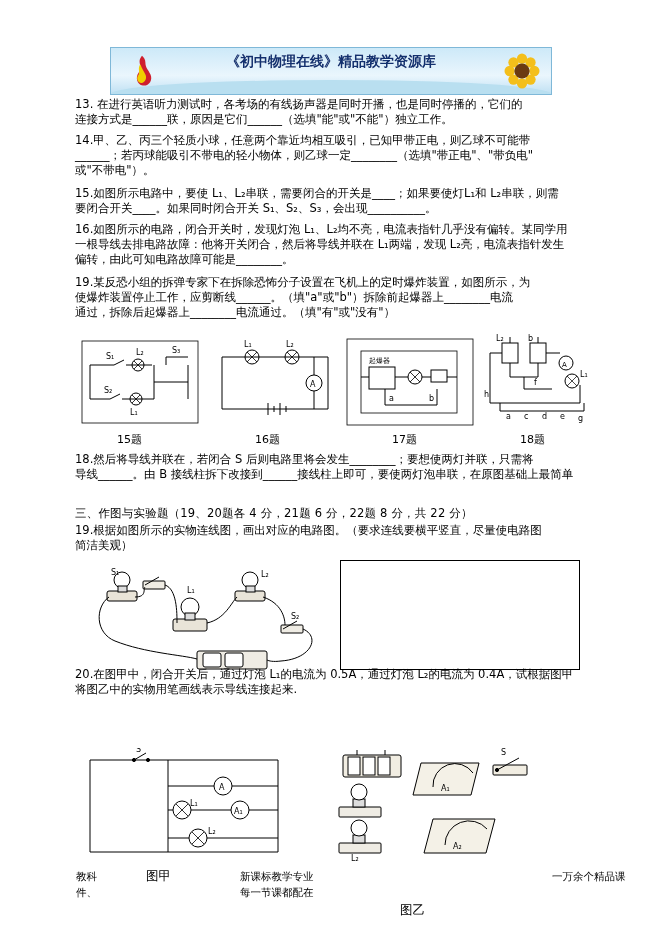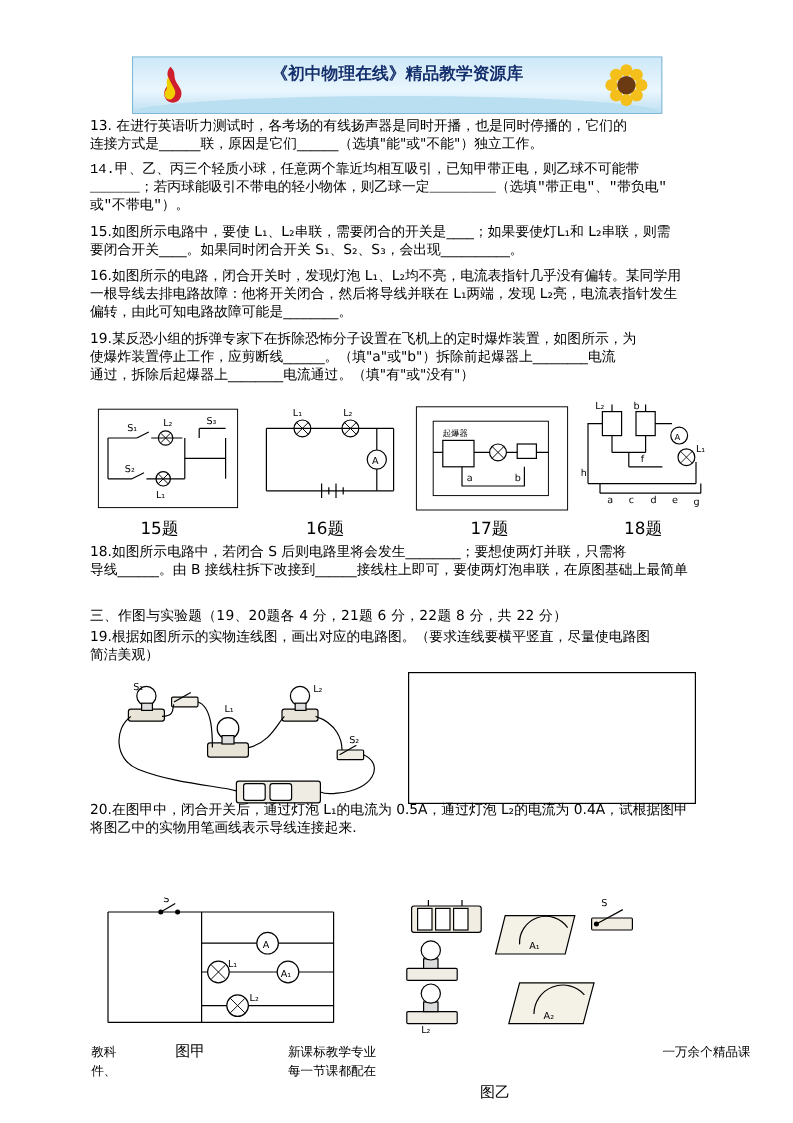--- a/index.html
+++ b/index.html
@@ -41,21 +41,21 @@
   .banner .sun{position:absolute;right:10px;top:4px;width:38px;height:38px;}
 
   
   .txt{position:absolute;line-height:1.55;letter-spacing:0.2px;}
 
   .blk{position:absolute;left:75px;width:508px;}
   .ln{display:block;}
 
   
   .fig{position:absolute;border:0;}
-  .caption{position:absolute;font-size:14px;}
+  .caption{position:absolute;font-size:11px;}
 
   svg{display:block;}
   .footer{position:absolute;font-size:10.5px;color:#000;}
   .blankbox{position:absolute;border:1px solid #000;}
 </style>
 </head>
 <body>
 
 <div class="page">
 
@@ -85,21 +85,21 @@
     <div class="title">《初中物理在线》精品教学资源库</div>
     <div class="url">http://www.czwlzx.com</div>
   </div>
 
   <div class="blk" style="top:97px;">
     <span class="ln"><span>13.</span>
       <span>在进行英语听力测试时，各考场的有线扬声器是同时开播，也是同时停播的，它们的</span></span>
     <span class="ln">连接方式是______联，原因是它们______（选填"能"或"不能"）独立工作。</span>
   </div>
 
-  <div class="blk" style="top:133px;font-family:Liberation Mono, monospace;">
+  <div class="blk" style="top:133px;">
     <span class="ln"><span>14.</span><span>甲、乙、丙三个轻质小球，任意两个靠近均相互吸引，已知甲带正电，则乙球不可能带</span></span>
     <span class="ln">______；若丙球能吸引不带电的轻小物体，则乙球一定________（选填"带正电"、"带负电"</span>
     <span class="ln">或"不带电"）。</span>
   </div>
 
   <div class="blk" style="top:186px;">
     <span class="ln"><span>15.</span><span>如图所示电路中，要使 L₁、L₂串联，需要闭合的开关是____；如果要使灯L₁和 L₂串联，则需</span></span>
     <span class="ln">要闭合开关____。如果同时闭合开关 S₁、S₂、S₃，会出现__________。</span>
   </div>
 
@@ -215,21 +215,21 @@
     <text x="62" y="86" font-size="8">d</text>
     <text x="80" y="86" font-size="8">e</text>
     <text x="54" y="52" font-size="8">f</text>
     <text x="98" y="88" font-size="8">g</text>
     <path d="M20 78 H104" stroke="#000" stroke-width="1" fill="none"></path>
     <path d="M20 78 V70 M104 78 V70" stroke="#000" stroke-width="1" fill="none"></path>
   </svg>
   <div class="caption" style="left:520px;top:432px;">18题</div>
 
   <div class="blk" style="top:452px;">
-    <span class="ln"><span>18.</span><span>如图所示电路中，若闭合 S 后则电路里将会发生________；要想使两灯并联，只需将</span></span>
+    <span class="ln"><span>18.</span><span>然后将导线并联在，若闭合 S 后则电路里将会发生________；要想使两灯并联，只需将</span></span>
     <span class="ln">导线______。由 B 接线柱拆下改接到______接线柱上即可，要使两灯泡串联，在原图基础上最简单</span>
   </div>
 
   <div class="txt" style="left:75px;top:505px;">三、作图与实验题（19、20题各 4 分，21题 6 分，22题 8 分，共 22 分）</div>
 
   <div class="blk" style="top:523px;">
     <span class="ln"><span>19.</span><span>根据如图所示的实物连线图，画出对应的电路图。（要求连线要横平竖直，尽量使电路图</span></span>
     <span class="ln">简洁美观）</span>
   </div>
 

